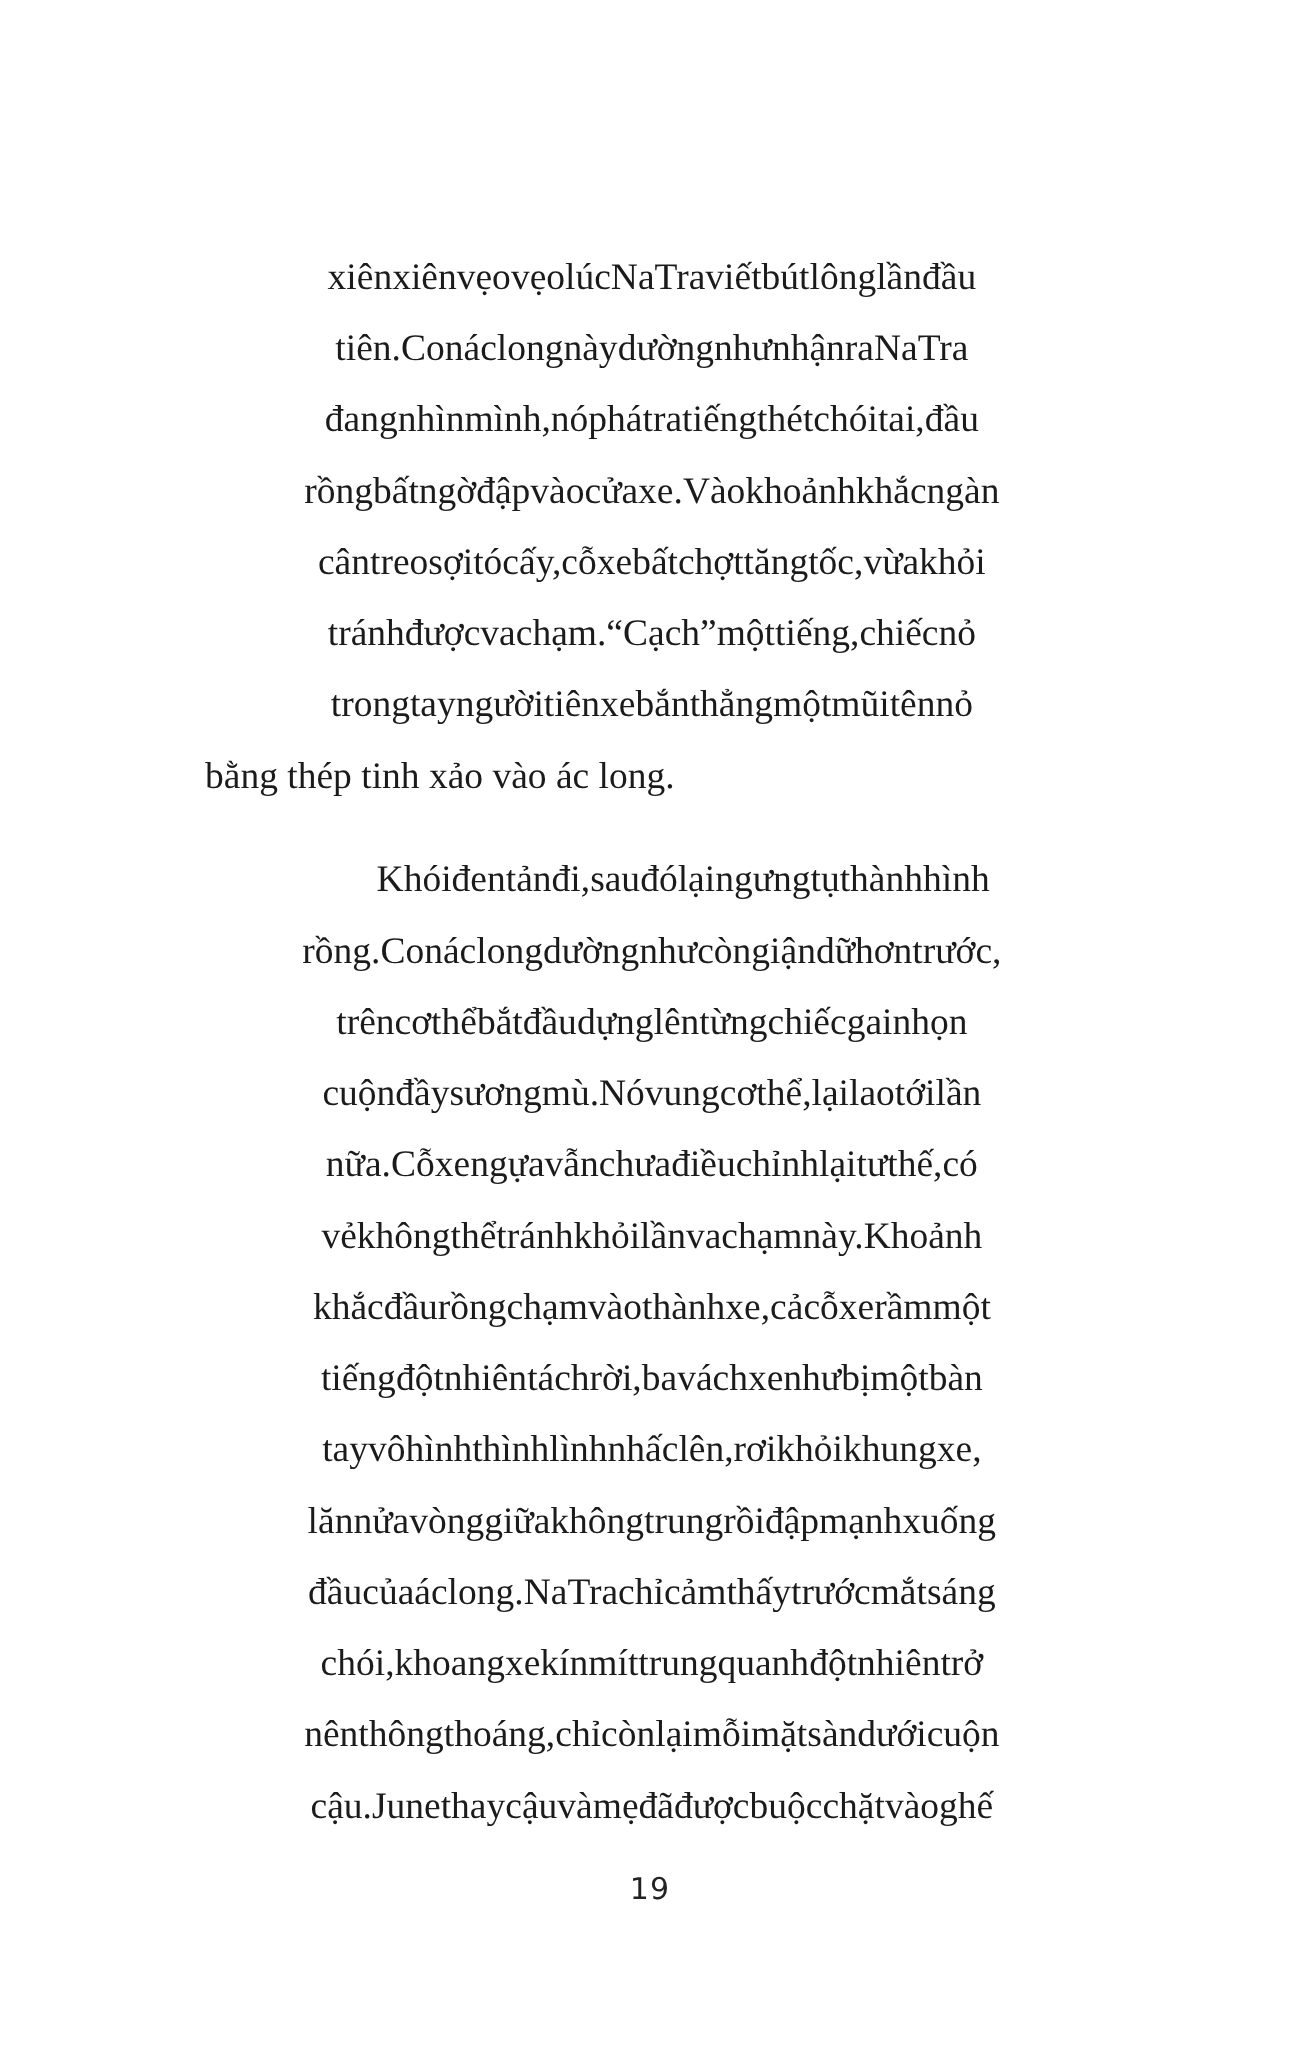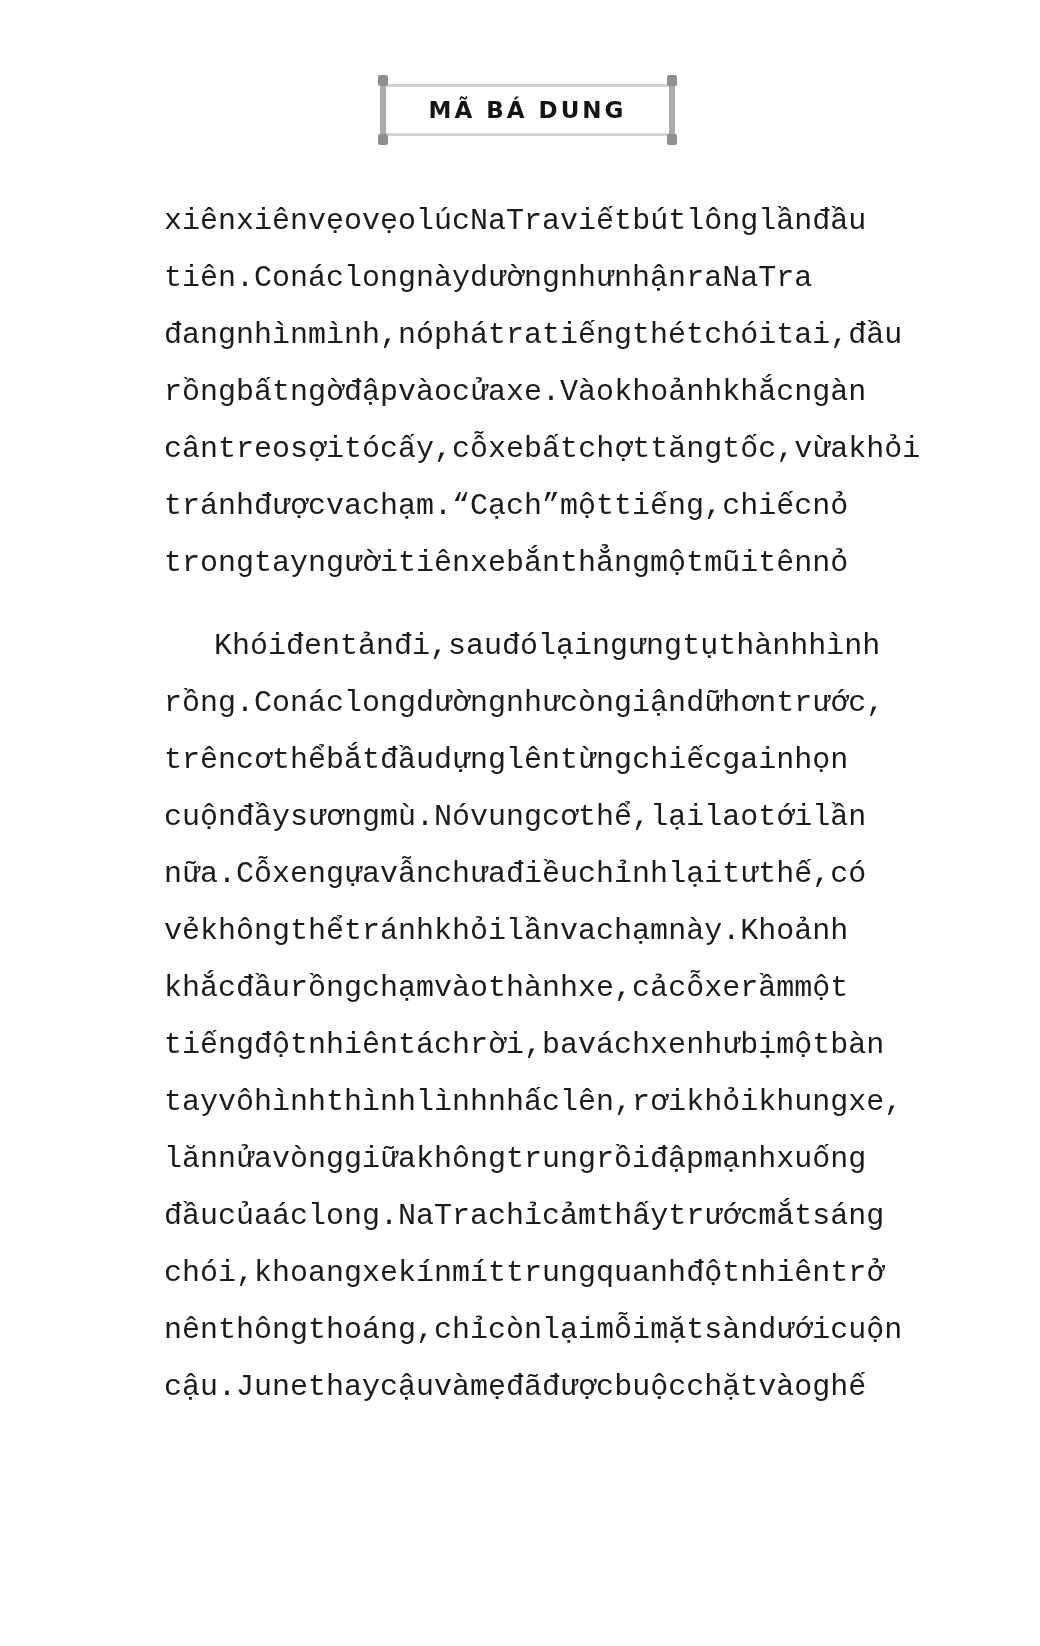--- a/index.html
+++ b/index.html
@@ -30,49 +30,38 @@
     display:flex; align-items:center; justify-content:center;
     font-family:"DejaVu Sans","Liberation Sans",sans-serif;
     font-weight:bold; font-size:23px; letter-spacing:3px;
     color:#141414; white-space:nowrap;
   }
 
   
   .text-block { position:absolute; left:164px; top:193px; width:715px; font-size:30px; }
   .para { margin:0; }
   .para + .para { margin-top:26px; }
-  .line { display:flex; justify-content:flex-start; height:57px;font-family:Liberation Mono, monospace; }
+  .line { display:flex; justify-content:center; height:57px; }
   .line span { line-height:57px; white-space:pre; }
   .line.plain { display:block; line-height:57px; }
   .line.indented { padding-left:50px; }
 
   
   .page-number {
     position:absolute; left:0; right:0; top:1497px;
     text-align:center;
     font-family:"DejaVu Sans","Liberation Sans",sans-serif;
     font-size:24px; letter-spacing:1px; color:#222222;
   }
 </style>
 </head>
 <body>
 
 <div class="page">
 
-  <div class="plaque">
-    <div class="h-line top"></div>
-    <div class="h-line bottom"></div>
-    <div class="v-bar left"></div>
-    <div class="v-bar right"></div>
-    <div class="knob tl"></div>
-    <div class="knob bl"></div>
-    <div class="knob tr"></div>
-    <div class="knob br"></div>
-    <div class="plaque-title">MÃ BÁ DUNG</div>
-  </div>
 
   <div class="text-block">
       <div class="para">
         <div class="line">
           <span>xiên</span>
           <span>xiên</span>
           <span>vẹo</span>
           <span>vẹo</span>
           <span>lúc</span>
           <span>Na</span>
@@ -154,20 +143,21 @@
           <span>người</span>
           <span>tiên</span>
           <span>xe</span>
           <span>bắn</span>
           <span>thẳng</span>
           <span>một</span>
           <span>mũi</span>
           <span>tên</span>
           <span>nỏ</span>
         </div>
+        <div class="line plain">bằng thép tinh xảo vào ác long.</div>
       </div>
       <div class="para">
         <div class="line indented">
           <span>Khói</span>
           <span>đen</span>
           <span>tản</span>
           <span>đi,</span>
           <span>sau</span>
           <span>đó</span>
           <span>lại</span>
@@ -344,14 +334,15 @@
           <span>đã</span>
           <span>được</span>
           <span>buộc</span>
           <span>chặt</span>
           <span>vào</span>
           <span>ghế</span>
         </div>
       </div>
     </div>
 
+  <div class="page-number">19</div>
 
 </div>
 
 </body></html>

